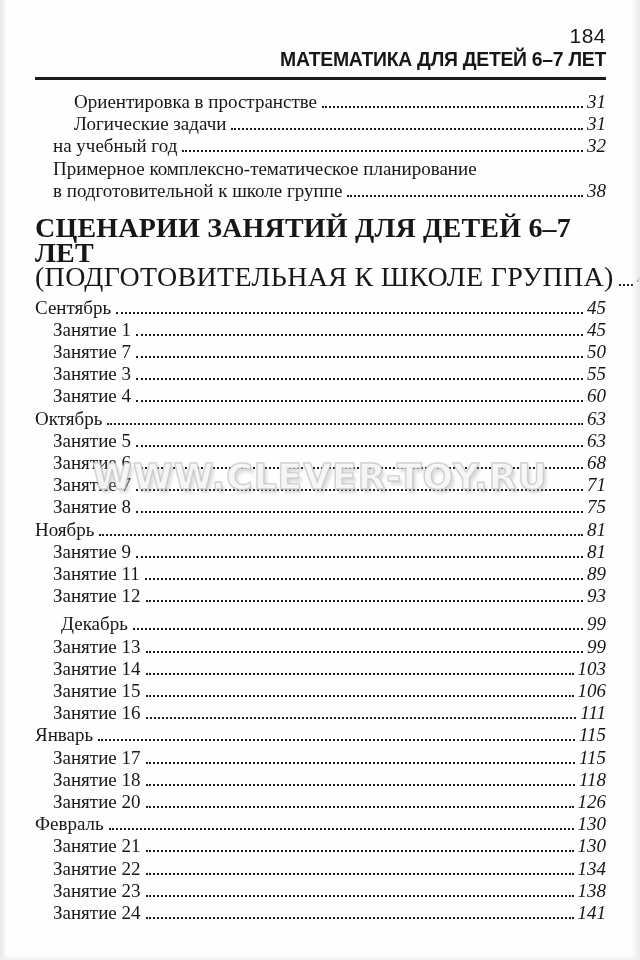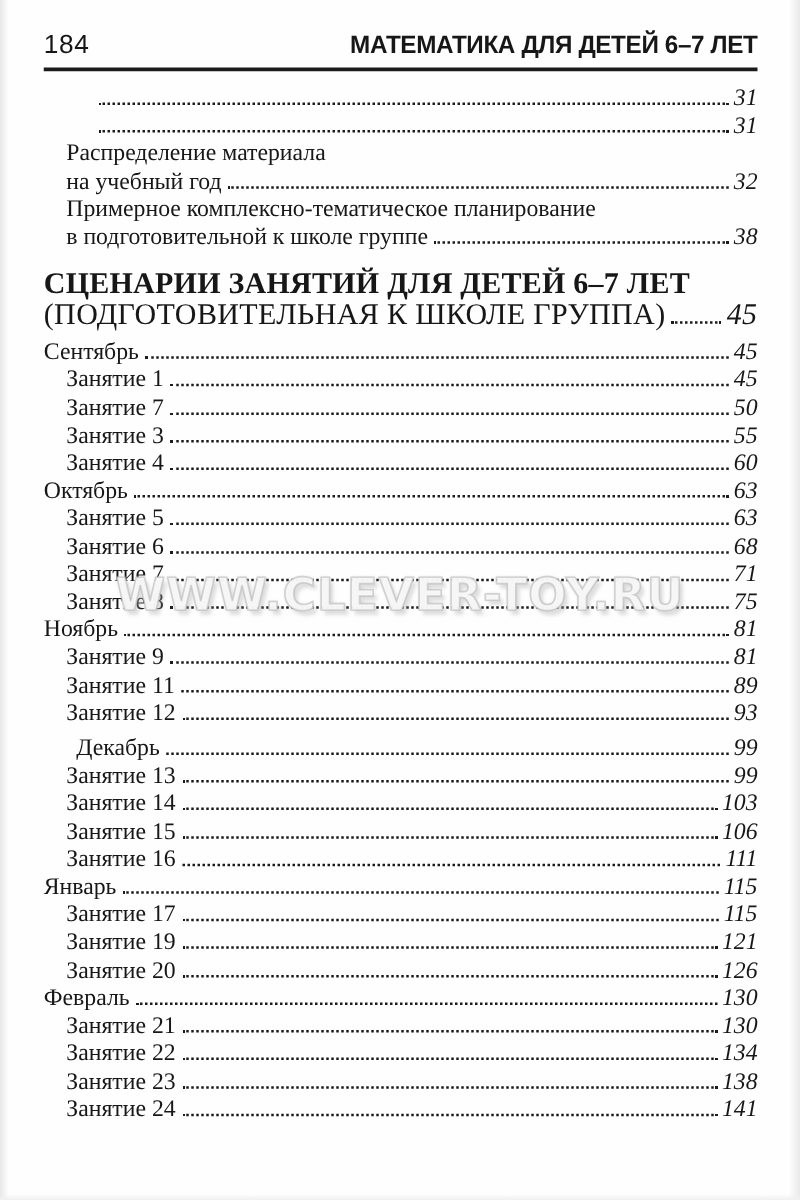--- a/index.html
+++ b/index.html
@@ -41,20 +41,21 @@
 
   
   .header {
     display: flex;
     justify-content: space-between;
     align-items: flex-end;
     margin: 24px 34px 0 35px;
     padding-bottom: 6px;
     border-bottom: 3px solid #1b1b1b;
     font-family: "Liberation Sans", sans-serif;
+    flex-direction: column;
   }
   .page-number {
     font-size: 21px;
     font-weight: 400;
     letter-spacing: 0.5px;
   }
   .running-title {
     font-size: 20px;
     font-weight: 700;
     letter-spacing: -0.3px;
@@ -79,21 +80,21 @@
     flex: 1 1 auto;
     min-width: 14px;
     margin: 0 4px 0 5px;
     border-bottom: 2px dotted #1c1c1c;
   }
   .pagenum { flex: 0 0 auto; font-style: italic; }
   .ind1 { padding-left: 18px; }
   .ind2 { padding-left: 39px; }
   .gap { margin-top: 6px; margin-left: 26px; }
 
-  .section-heading { margin-top: 14px; font-size: 24px; }
+  .section-heading { margin-top: 14px; font-size: 28px; }
   .heading-line1 {
     font-weight: 700;
     letter-spacing: 0.2px;
     line-height: 24.5px;
   }
   .heading-line2 {
     line-height: 24.5px;
     letter-spacing: 0.3px;
   }
   .main-list { margin-top: 7px; }
@@ -126,29 +127,28 @@
 
   <div class="content">
     <div class="header">
       <span class="page-number">184</span>
       <span class="running-title">МАТЕМАТИКА ДЛЯ ДЕТЕЙ 6–7 ЛЕТ</span>
     </div>
 
     <div class="toc">
       <div id="pre-list" class="pre-list">
           <div class="row ind2">
+            <span class="label">Ориентировка в пространстве</span>
             <span class="dots"></span>
             <span class="pagenum">31</span>
           </div>
           <div class="row ind2">
+            <span class="label">Логические задачи</span>
             <span class="dots"></span>
             <span class="pagenum">31</span>
-          </div>
-          <div class="row ind1">
-            <span class="label">Распределение материала</span>
           </div>
           <div class="row ind1">
             <span class="label">на учебный год</span>
             <span class="dots"></span>
             <span class="pagenum">32</span>
           </div>
           <div class="row ind1">
             <span class="label">Примерное комплексно-тематическое планирование</span>
           </div>
           <div class="row ind1">
@@ -267,23 +267,23 @@
             <span class="label">Январь</span>
             <span class="dots"></span>
             <span class="pagenum">115</span>
           </div>
           <div class="row ind1">
             <span class="label">Занятие 17</span>
             <span class="dots"></span>
             <span class="pagenum">115</span>
           </div>
           <div class="row ind1">
-            <span class="label">Занятие 19</span>
-            <span class="dots"></span>
-            <span class="pagenum">121</span>
+            <span class="label">Занятие 18</span>
+            <span class="dots"></span>
+            <span class="pagenum">118</span>
           </div>
           <div class="row ind1">
             <span class="label">Занятие 20</span>
             <span class="dots"></span>
             <span class="pagenum">126</span>
           </div>
           <div class="row ind0">
             <span class="label">Февраль</span>
             <span class="dots"></span>
             <span class="pagenum">130</span>

